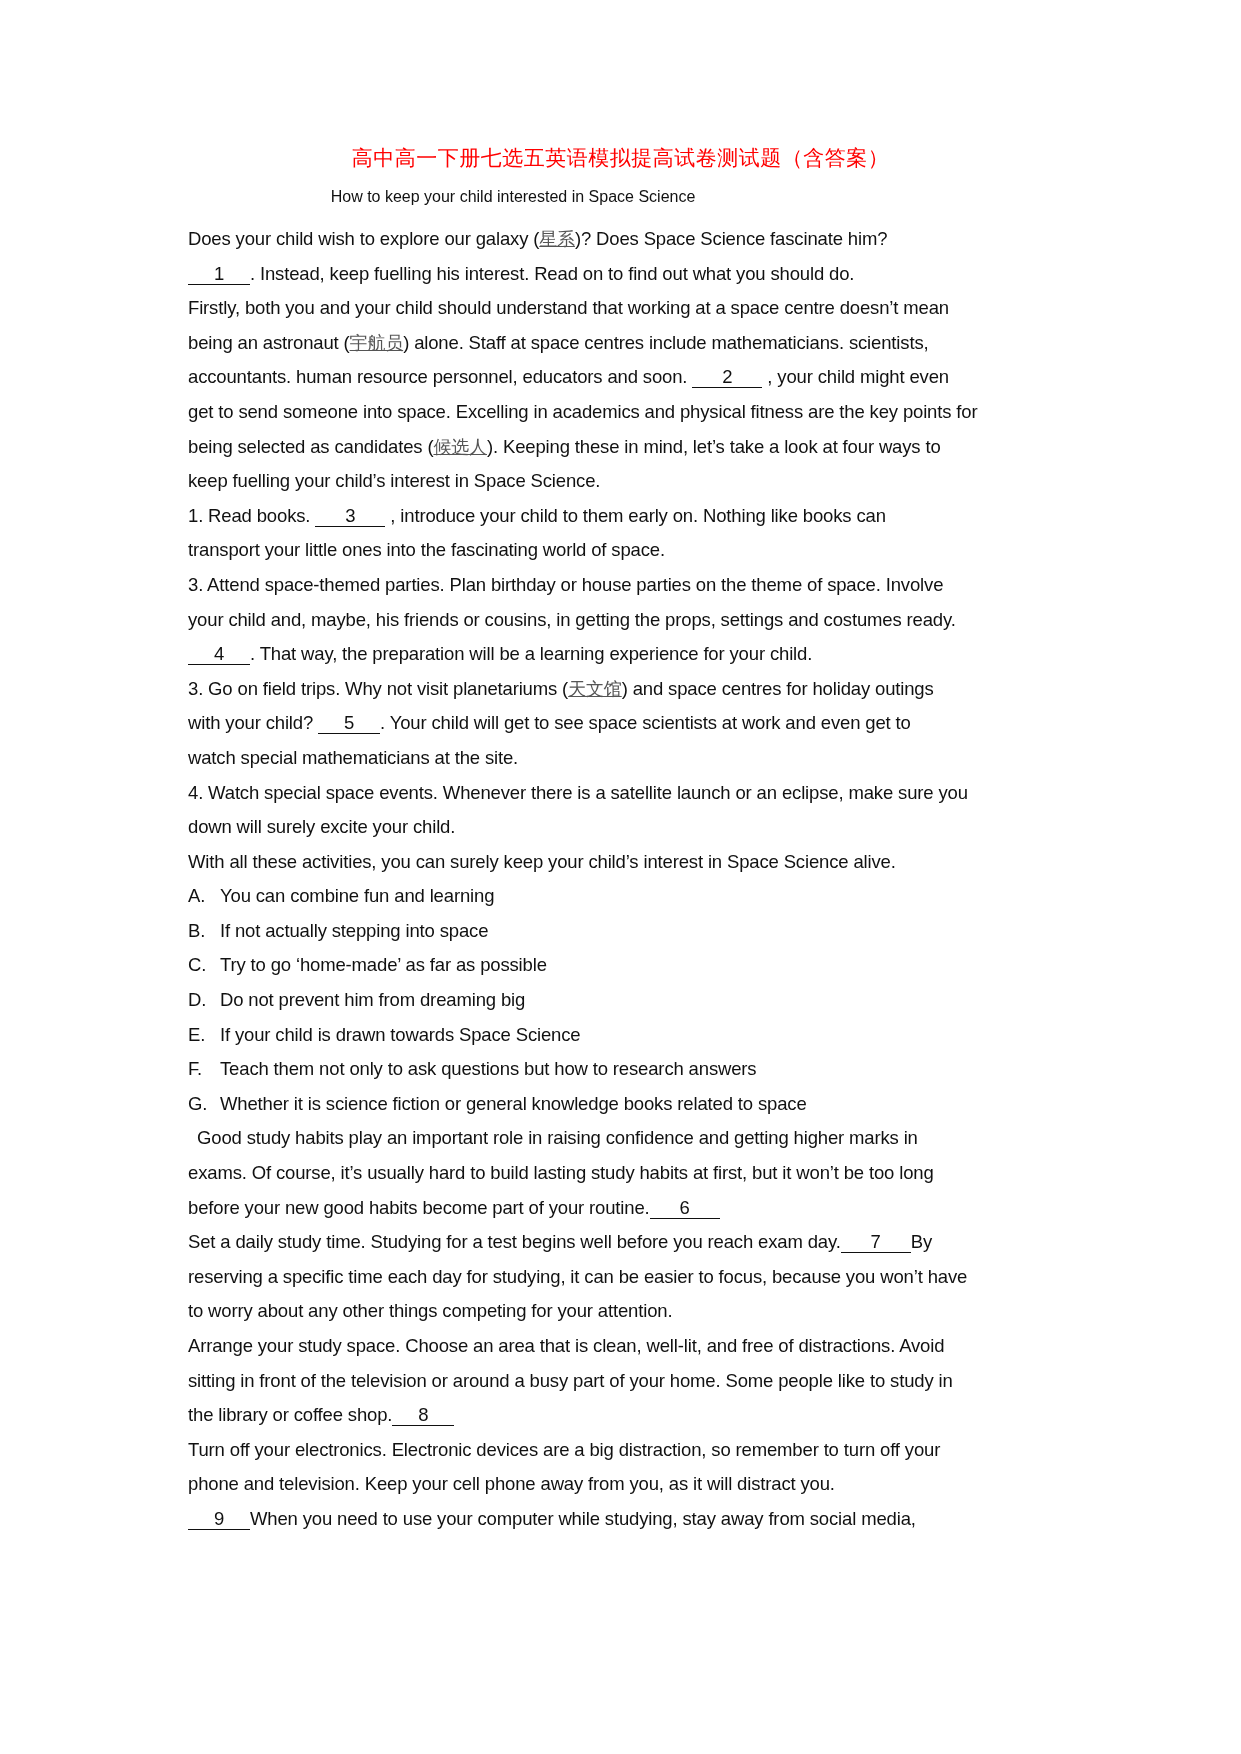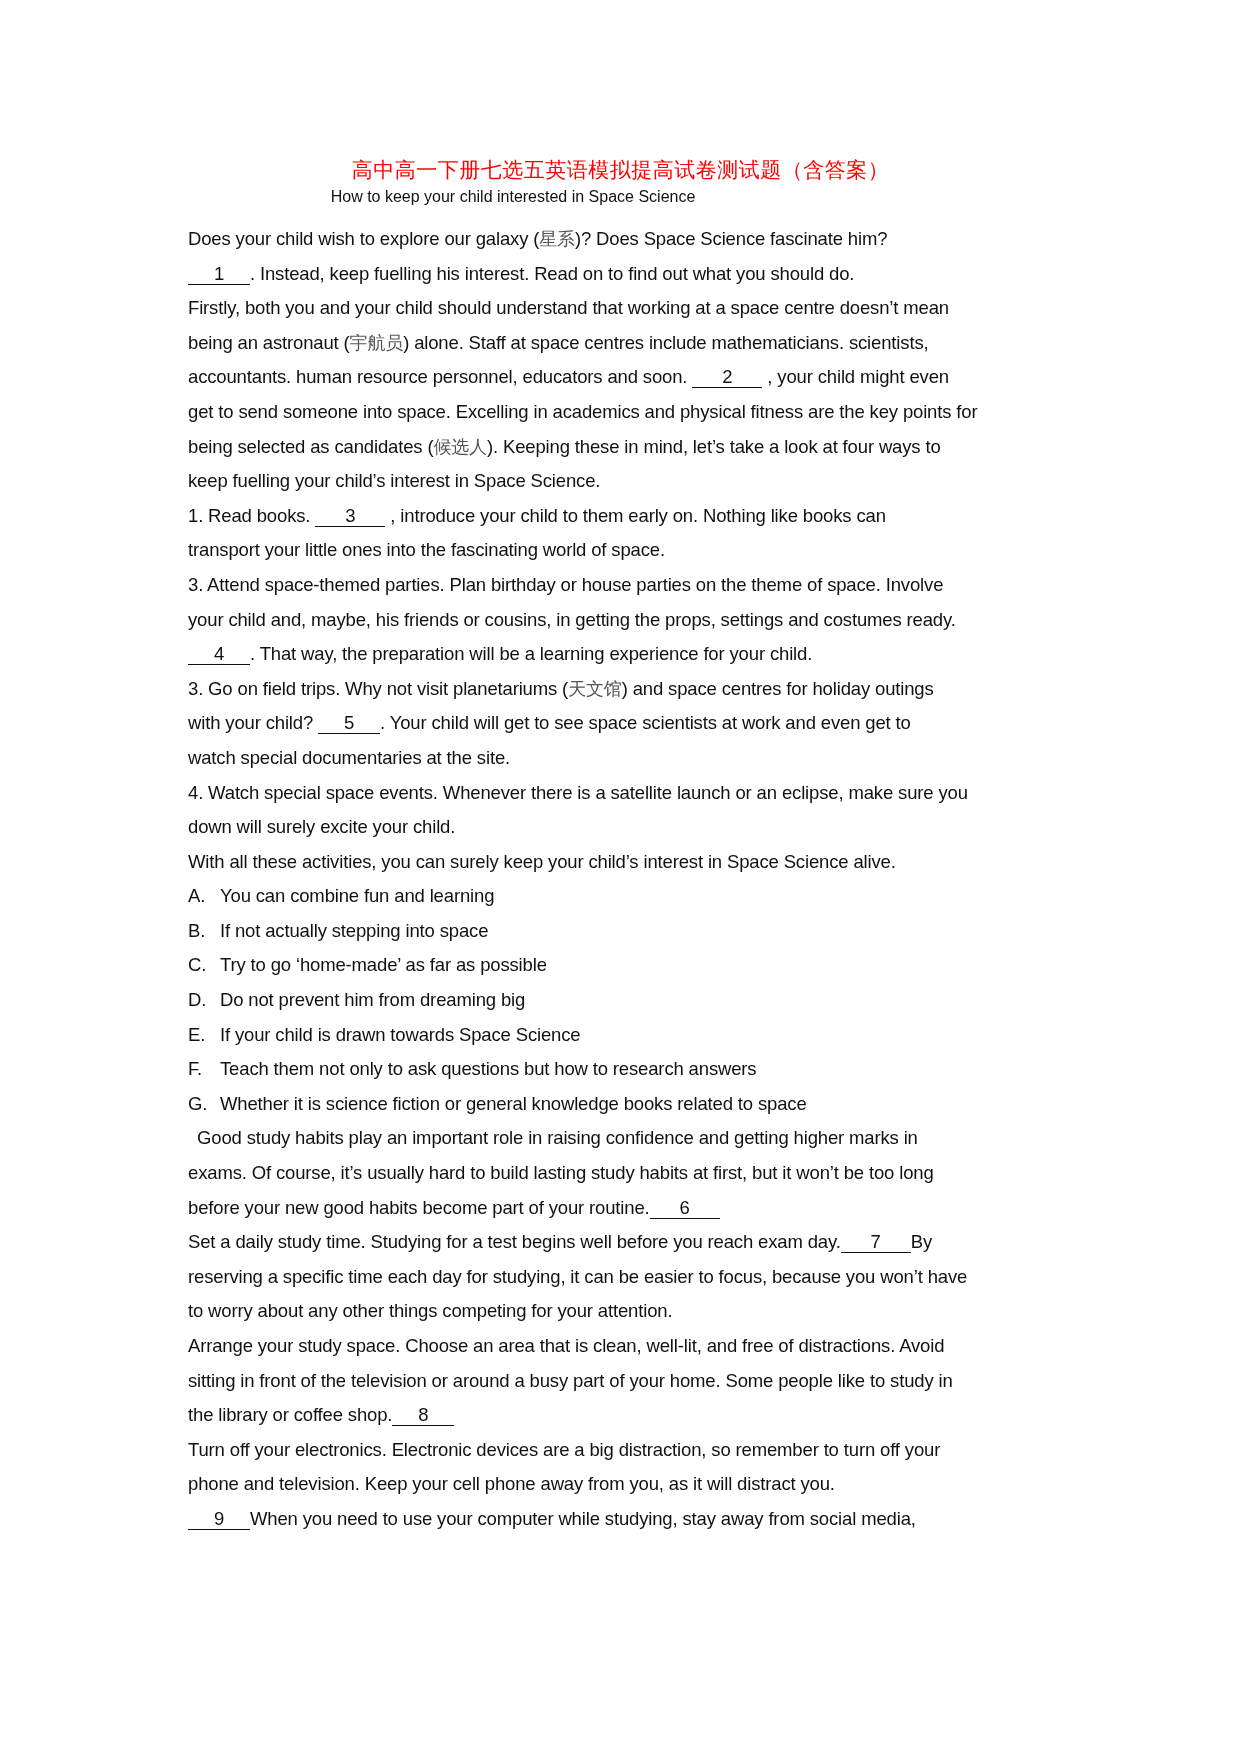--- a/index.html
+++ b/index.html
@@ -1,35 +1,35 @@
 <!DOCTYPE html>
 <html><head>
 <meta charset="utf-8">
 <style>
   html, body { margin: 0; padding: 0; background: #ffffff; }
   body { width: 1241px; height: 1754px; position: relative; overflow: hidden; }
   .page {
     position: absolute; left: 0; top: 0; width: 1241px; height: 1754px; background: #fff;
   }
   .title {
-    position: absolute; left: 0; width: 1241px; top: 156px; text-align: center;
+    position: absolute; left: 0; width: 1241px; top: 144px; text-align: center;
     font-family: "DejaVu Serif", serif; font-size: 21px; color: #ff0000; letter-spacing: 0.5px;
   }
   .subtitle {
     position: absolute; left: 0; width: 1026px; top: 188px; text-align: center;
     font-family: "Liberation Sans", sans-serif; font-size: 16px; color: #111;
   }
   .body-text {
     position: absolute; left: 188px; top: 222px; width: 880px;
     font-family: "Liberation Sans", sans-serif; font-size: 18.5px; color: #111;
   }
   .line {
     height: 34.6px; line-height: 34.6px; white-space: nowrap; letter-spacing: -0.15px;
   }
-  .cjk { font-family: "DejaVu Serif", serif; color: #555; font-size: 18px; }
+  .cjk { font-family: "DejaVu Serif", serif; color: #555; font-size: 18px; text-decoration: underline; }
   .blank {
     display: inline-block; border-bottom: 1.6px solid #111; line-height: 20px; text-align: center;
   }
   .b-sm { width: 62px; }
   .b-md { width: 70px; }
   .opt-letter { display: inline-block; width: 32px; }
   .indent { padding-left: 9px; }
 </style>
 </head>
 <body>
@@ -66,21 +66,21 @@
     <div class="line">your child and, maybe, his friends or cousins, in getting the props, settings and costumes ready.</div>
     <div class="line">
       <span class="blank b-sm">4</span><span>.  That way, the preparation will be a learning experience for your child.</span>
     </div>
     <div class="line">
       <span>3. Go on field trips. Why not visit planetariums (</span><span class="cjk">天文馆</span><span>) and space centres for holiday outings</span>
     </div>
     <div class="line">
       <span>with your child? </span><span class="blank b-sm">5</span><span>. Your child will get to see space scientists at work and even get to</span>
     </div>
-    <div class="line">watch special documentaries at the site.</div>
+    <div class="line">watch special mathematicians at the site.</div>
     <div class="line">4. Watch special space events. Whenever there is a satellite launch or an eclipse, make sure you</div>
     <div class="line">down will surely excite your child.</div>
     <div class="line">With all these activities, you can surely keep your child’s interest in Space Science alive.</div>
 
     <div class="line">
       <span class="opt-letter">A.</span><span>You can combine fun and learning</span>
     </div>
     <div class="line">
       <span class="opt-letter">B.</span><span>If not actually stepping into space</span>
     </div>

